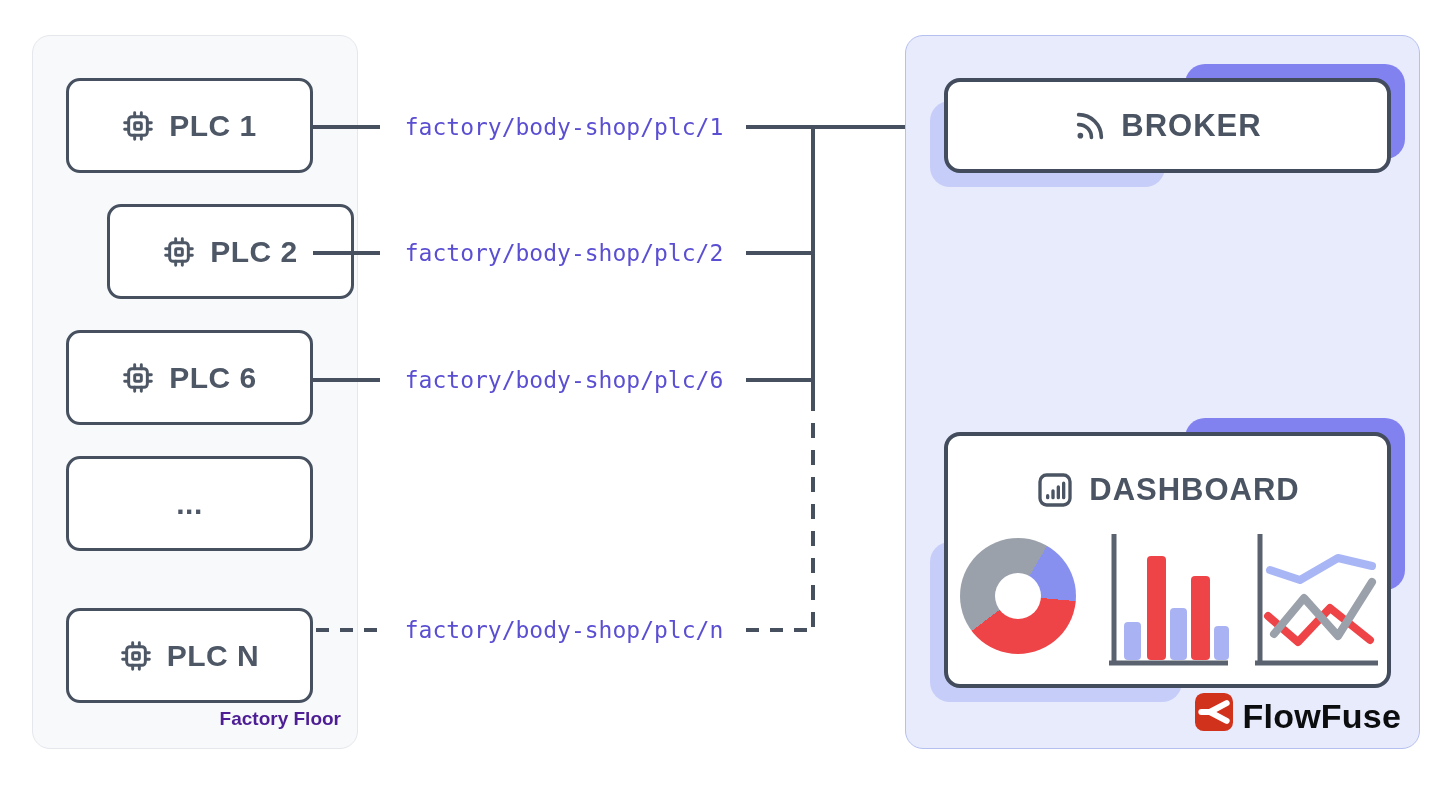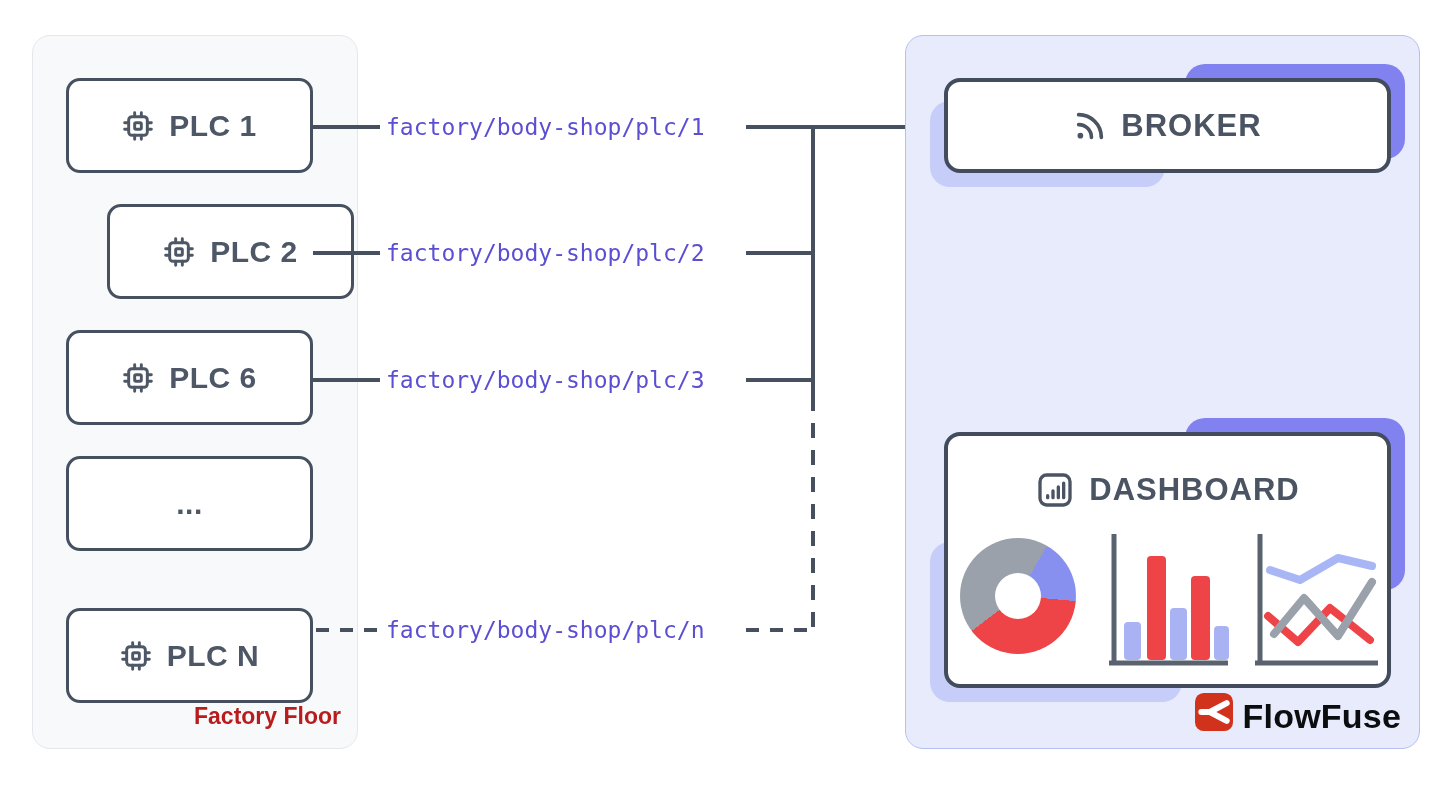--- a/index.html
+++ b/index.html
@@ -15,24 +15,24 @@
 
   
   .plc-box{position:absolute;left:33px;width:247px;height:95px;box-sizing:border-box;
            background:#ffffff;border:3.5px solid #46505f;border-radius:14px;
            display:flex;align-items:center;justify-content:center;gap:15px;
            color:#4d5766;font-weight:bold;font-size:30px;letter-spacing:.5px;}
   .plc-1{top:42px;} .plc-2{top:168px;margin-left:41px;} .plc-3{top:294px;} .plc-dots{top:420px;} .plc-n{top:572px;}
   .plc-box .cpu-ic{display:flex;}
 
   .panel-caption{position:absolute;right:16px;bottom:18px;font-weight:bold;
-                 font-size:23px;color:#b91c1c;}
-
-  
-  .topic{position:absolute;left:386px;width:356px;
+                 font-size:19px;color:#4c1d95;}
+
+  
+  .topic{position:absolute;left:386px;width:356px;text-align:center;
          font-family:"DejaVu Sans Mono",monospace;font-size:23px;color:#5a4ed2;
          line-height:28px;}
   .topic-1{top:113px;} .topic-2{top:239px;} .topic-3{top:366px;} .topic-n{top:616px;}
   .topic-wild{position:absolute;left:968px;width:400px;text-align:center;top:283px;
          font-family:"DejaVu Sans Mono",monospace;font-size:23px;color:#5a4ed2;line-height:28px;}
 
   
   .wires{position:absolute;left:0;top:0;pointer-events:none;}
 
   
@@ -140,21 +140,21 @@
       <path d="M1168 324 V410"></path>
     </g>
     <g fill="#46505f">
       <polygon points="918,112 918,142 946,127"></polygon>
       <polygon points="1153,406 1183,406 1168,432"></polygon>
     </g>
   </svg>
 
   <div class="topic topic-1">factory/body-shop/plc/1</div>
   <div class="topic topic-2">factory/body-shop/plc/2</div>
-  <div class="topic topic-3">factory/body-shop/plc/3</div>
+  <div class="topic topic-3">factory/body-shop/plc/6</div>
   <div class="topic topic-n">factory/body-shop/plc/n</div>
   <div class="topic-wild">factory/body-shop/plc/#</div>
 
   <section class="panel panel-right">
 
     <div class="node-wrap broker-wrap">
       <div class="accent accent-purple"></div>
       <div class="accent accent-lav"></div>
       <div class="node-box">
         <div class="node-title">

